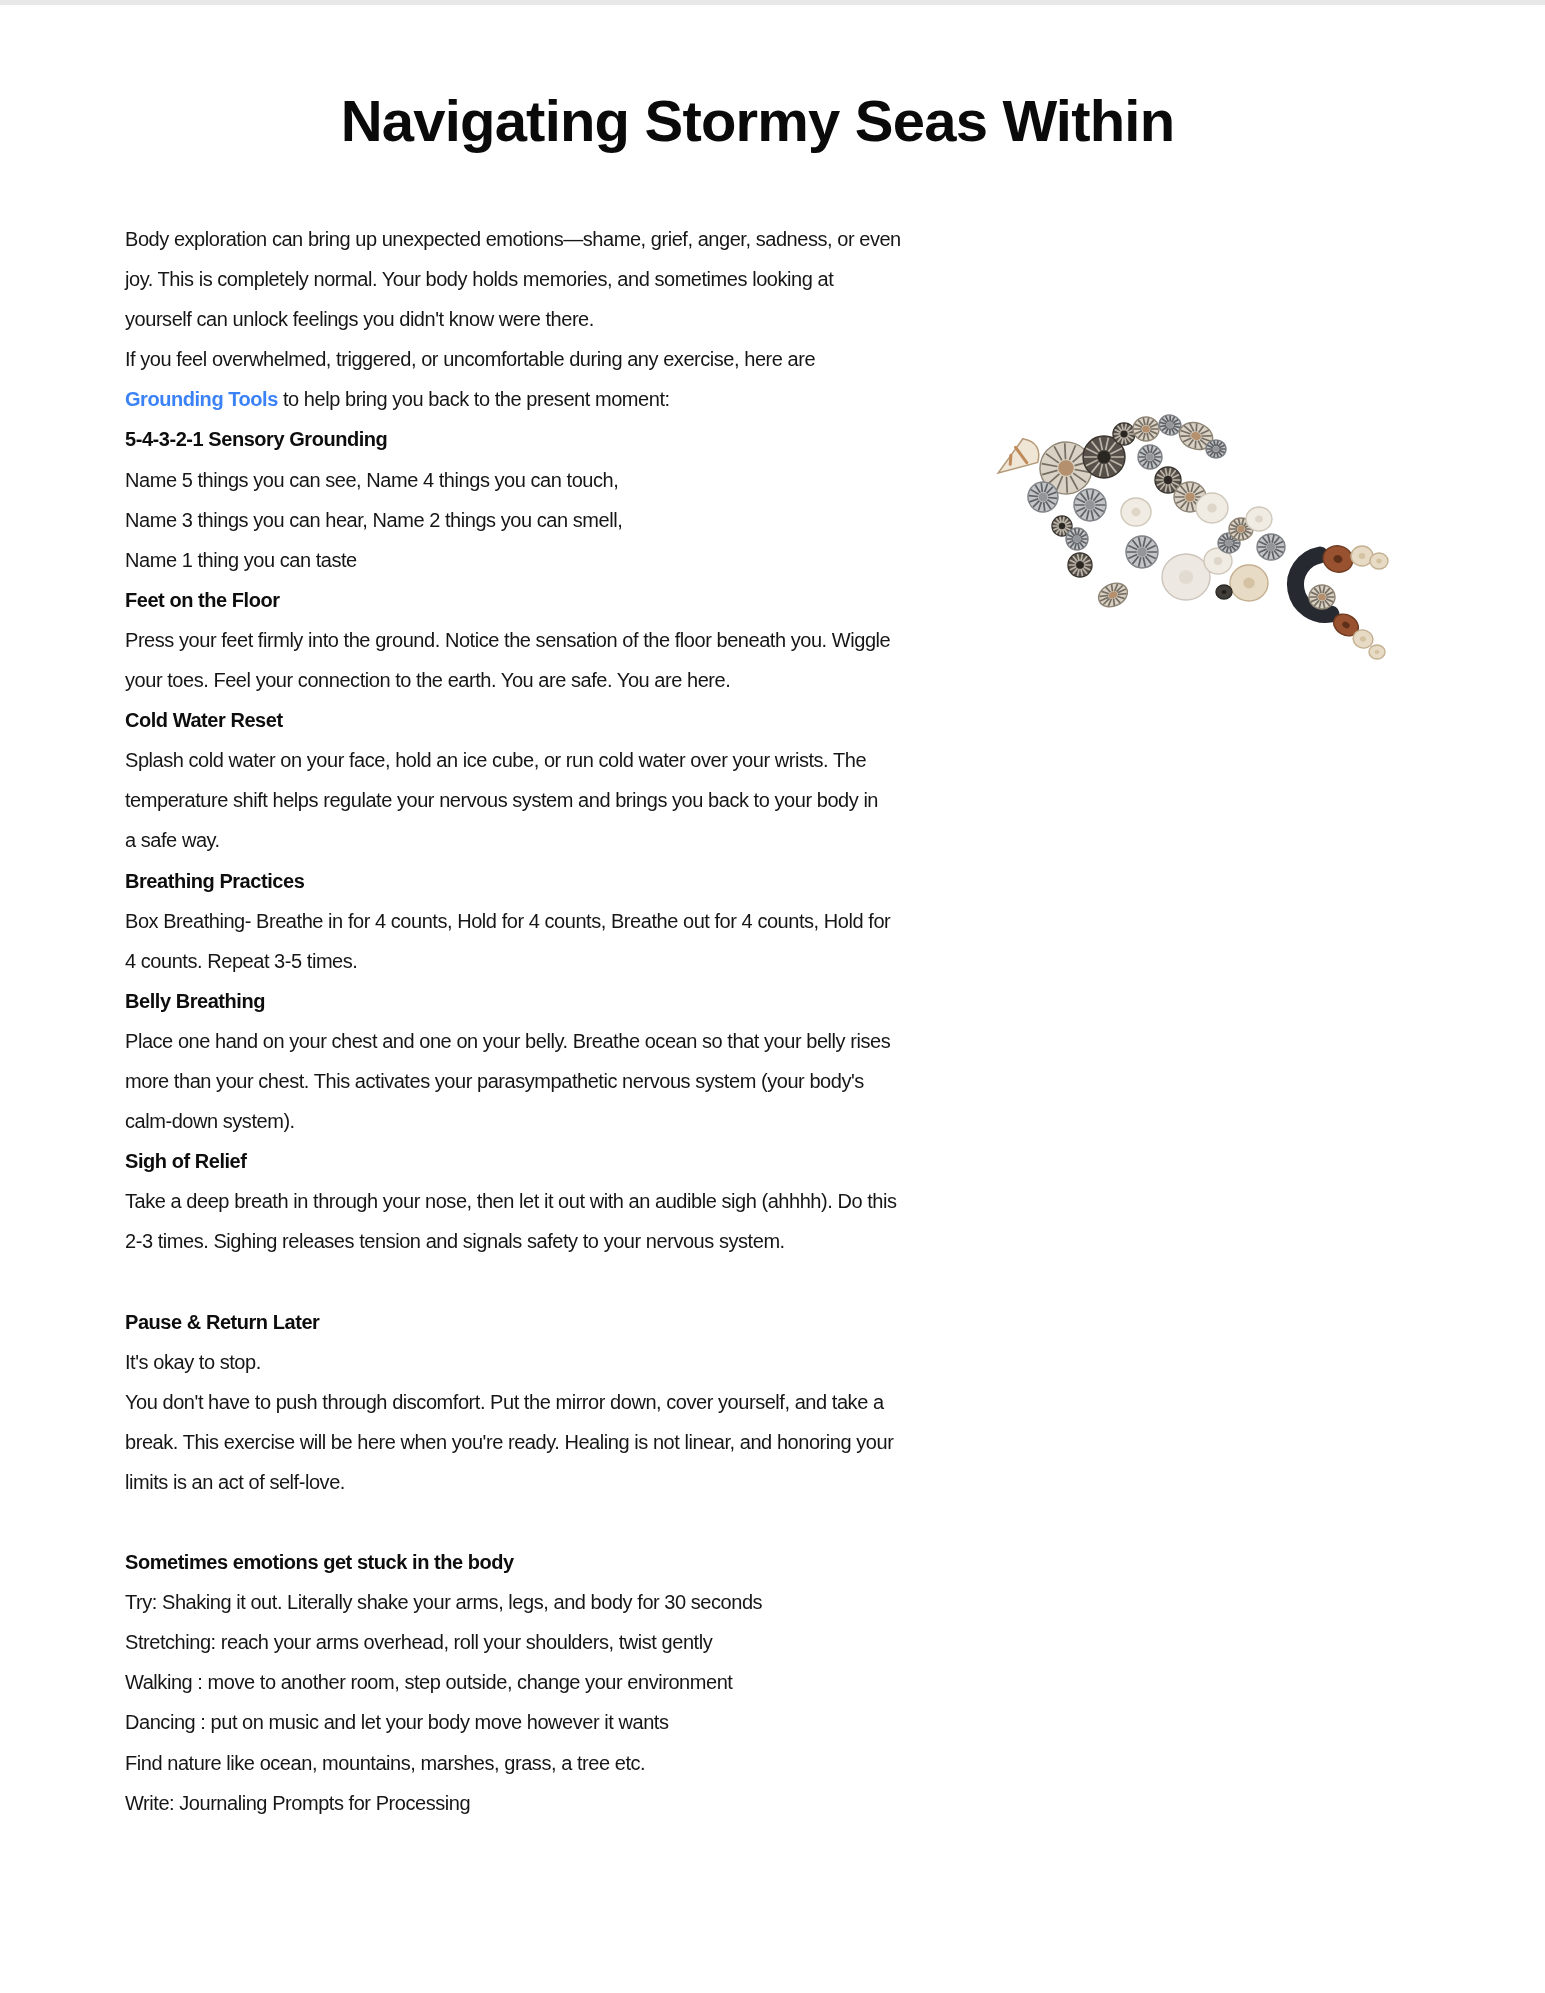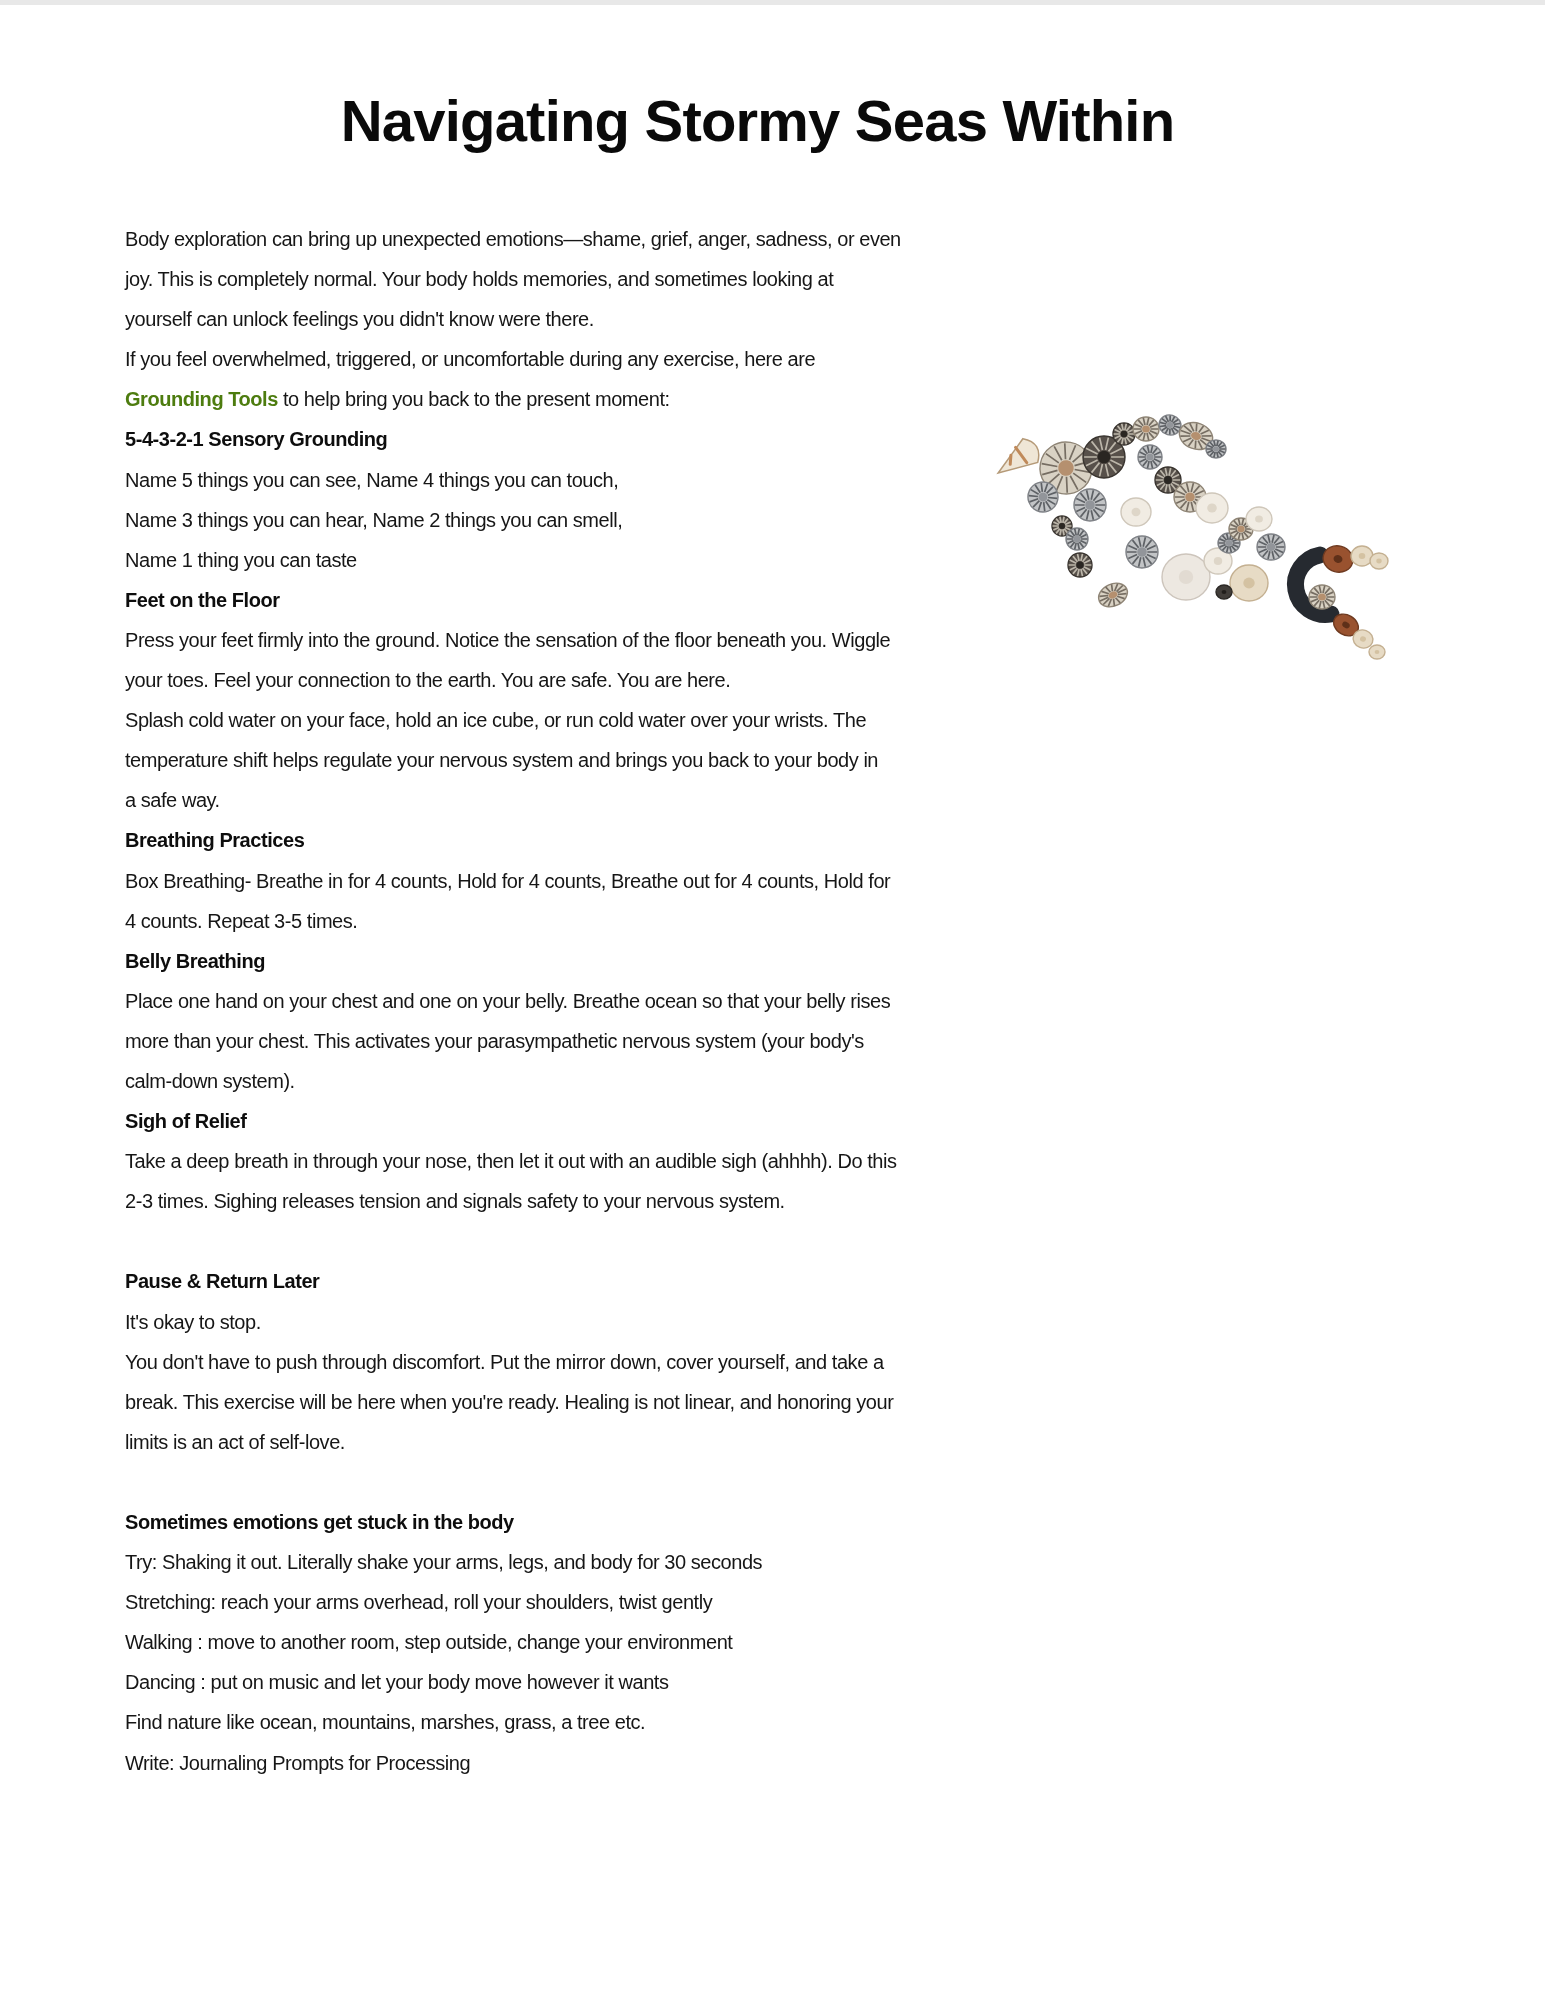--- a/index.html
+++ b/index.html
@@ -32,21 +32,21 @@
     letter-spacing:-0.45px;
     color:#161616;
   }
   .flow .line{white-space:nowrap;}
   .flow .heading{
     font-weight:700;
     white-space:nowrap;
     color:#0d0d0d;
   }
   .flow .blank{min-height:40.1px;}
-  .flow b{font-weight:700;color:#4d7c0f;}
+  .flow b{font-weight:700;color:#3b82f6;}
   .shell-image{
     position:absolute;
     left:985px;top:395px;
     width:415px;height:270px;
     pointer-events:none;
   }
   .shell-image svg{display:block;width:100%;height:100%;}
 </style>
 </head>
 <body>
@@ -60,20 +60,21 @@
       <div class="line">yourself can unlock feelings you didn't know were there.</div>
       <div class="line">If you feel overwhelmed, triggered, or uncomfortable during any exercise, here are</div>
       <div class="line"><b>Grounding Tools</b> to help bring you back to the present moment:</div>
       <div class="heading">5-4-3-2-1 Sensory Grounding</div>
       <div class="line">Name 5 things you can see, Name 4 things you can touch,</div>
       <div class="line">Name 3 things you can hear, Name 2 things you can smell,</div>
       <div class="line">Name 1 thing you can taste</div>
       <div class="heading">Feet on the Floor</div>
       <div class="line">Press your feet firmly into the ground. Notice the sensation of the floor beneath you. Wiggle</div>
       <div class="line">your toes. Feel your connection to the earth. You are safe. You are here.</div>
+      <div class="heading">Cold Water Reset</div>
       <div class="line">Splash cold water on your face, hold an ice cube, or run cold water over your wrists. The</div>
       <div class="line">temperature shift helps regulate your nervous system and brings you back to your body in</div>
       <div class="line">a safe way.</div>
       <div class="heading">Breathing Practices</div>
       <div class="line">Box Breathing- Breathe in for 4 counts, Hold for 4 counts, Breathe out for 4 counts, Hold for</div>
       <div class="line">4 counts. Repeat 3-5 times.</div>
       <div class="heading">Belly Breathing</div>
       <div class="line">Place one hand on your chest and one on your belly. Breathe ocean so that your belly rises</div>
       <div class="line">more than your chest. This activates your parasympathetic nervous system (your body's</div>
       <div class="line">calm-down system).</div>

